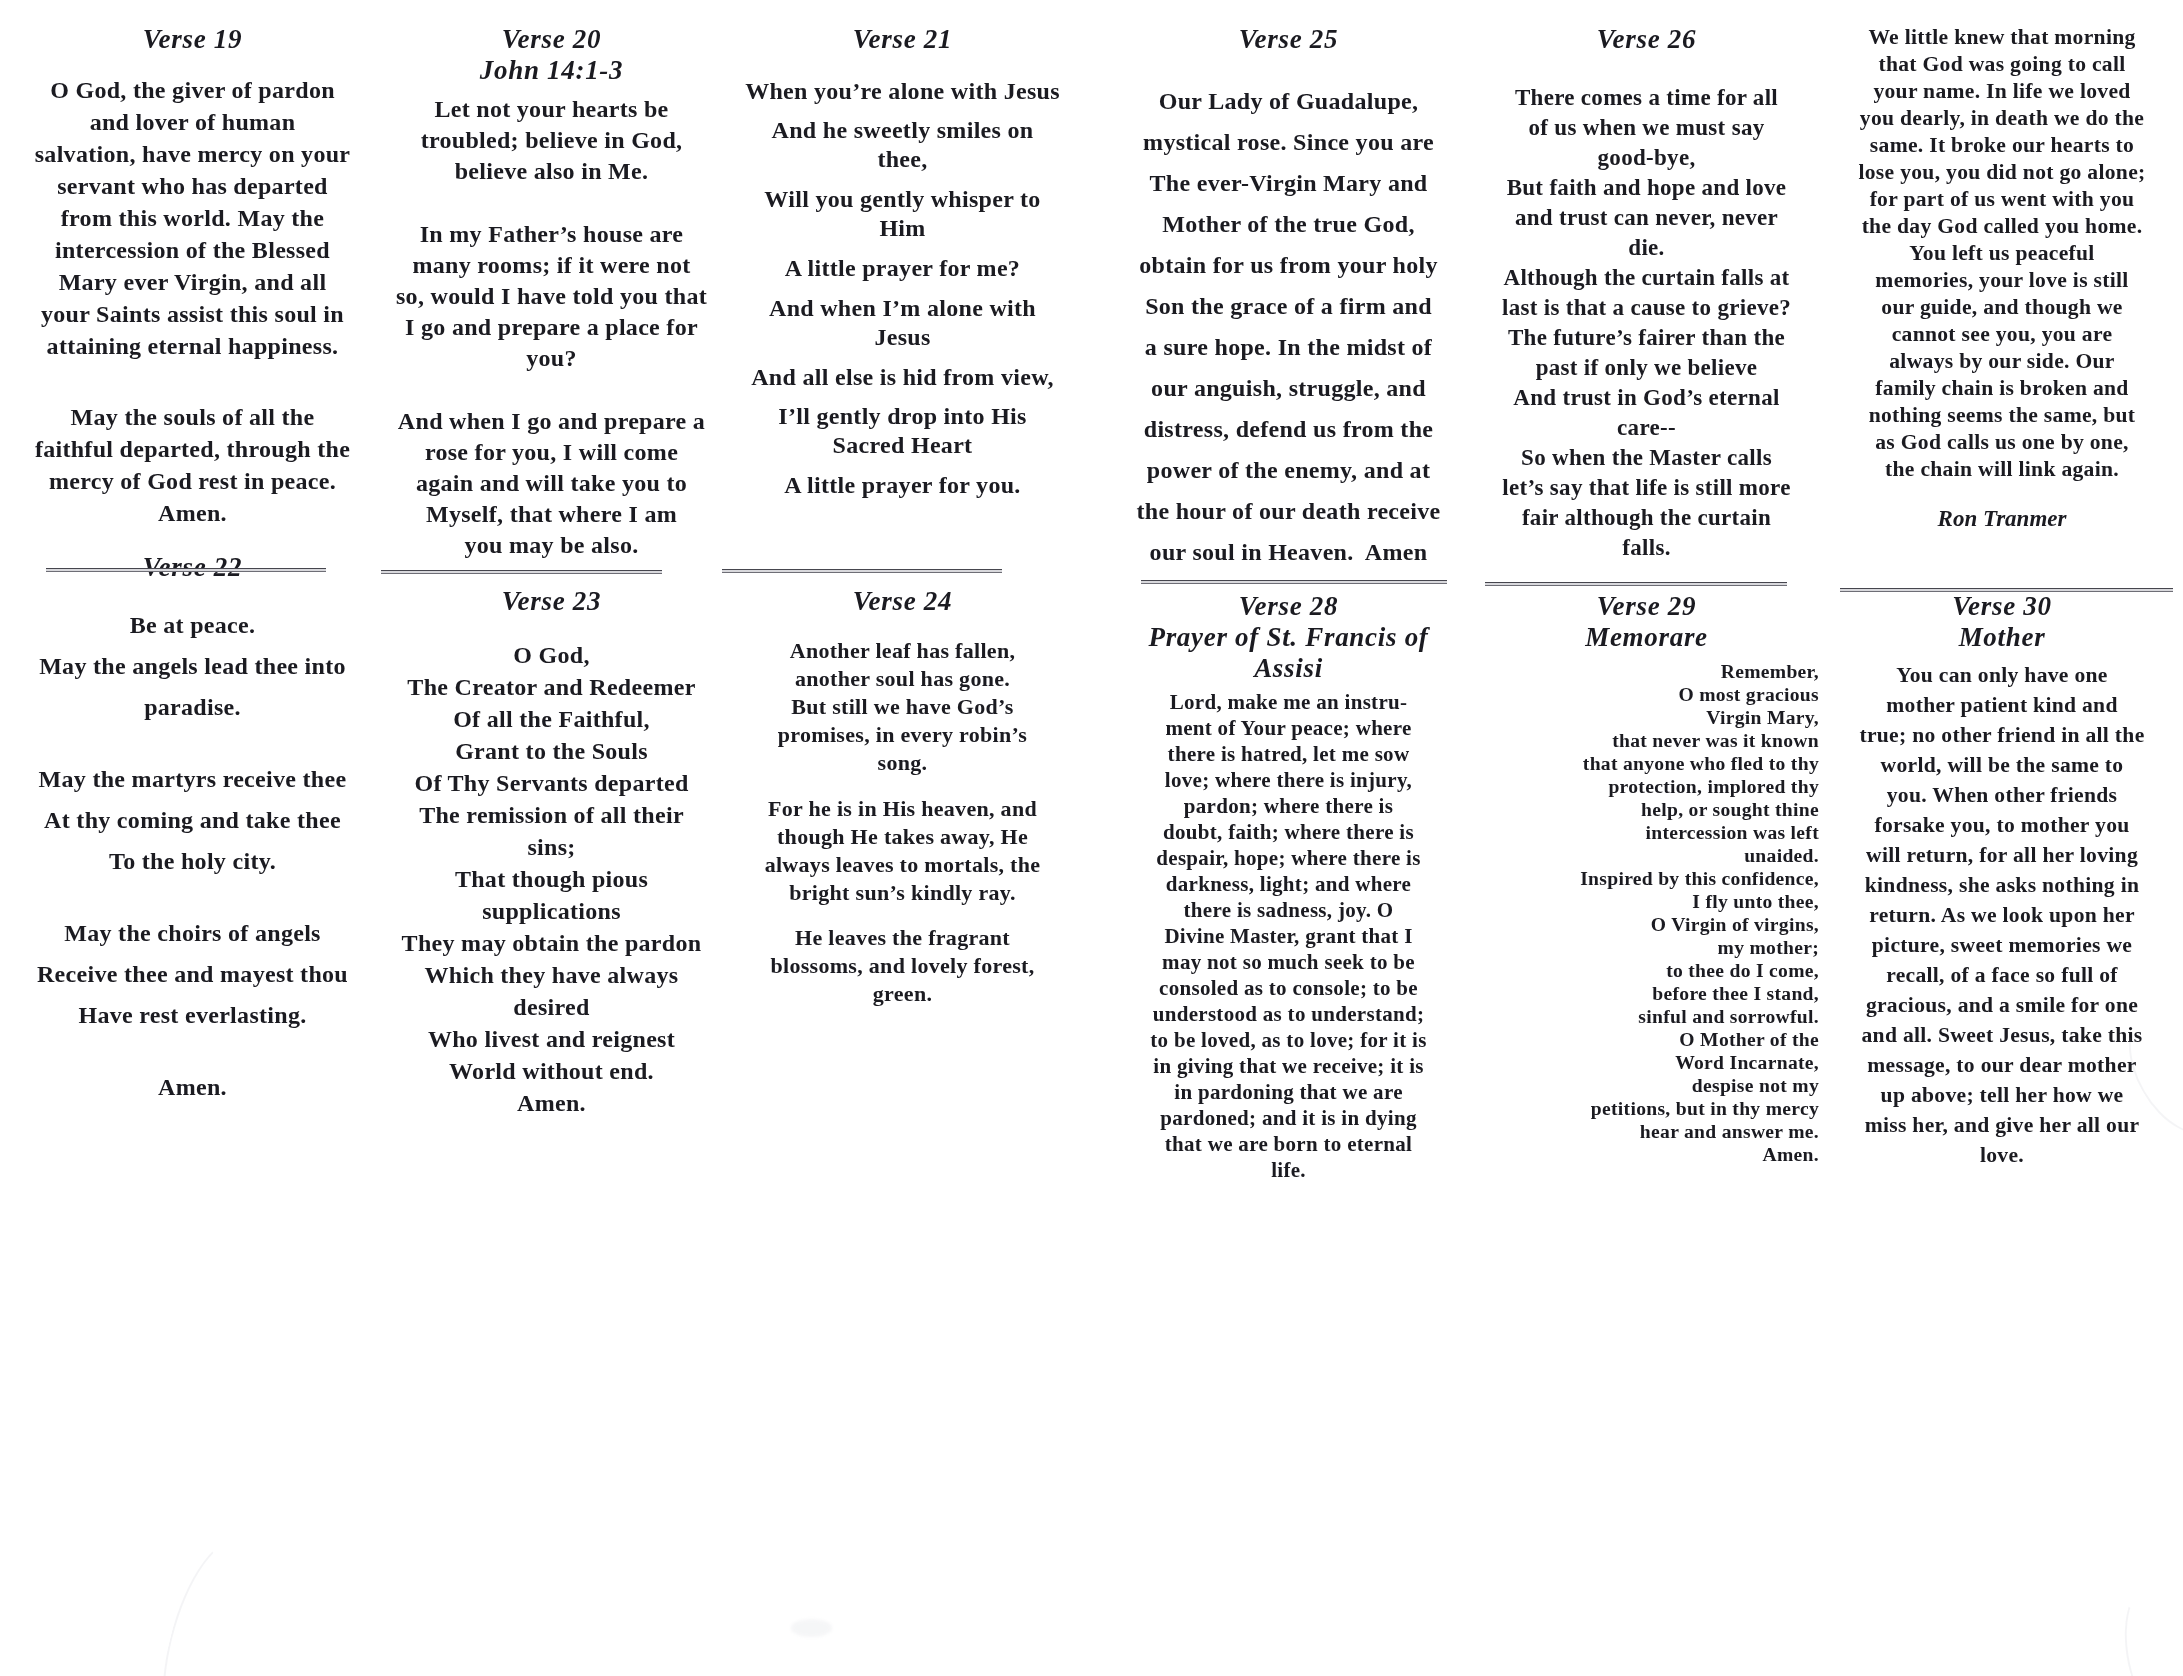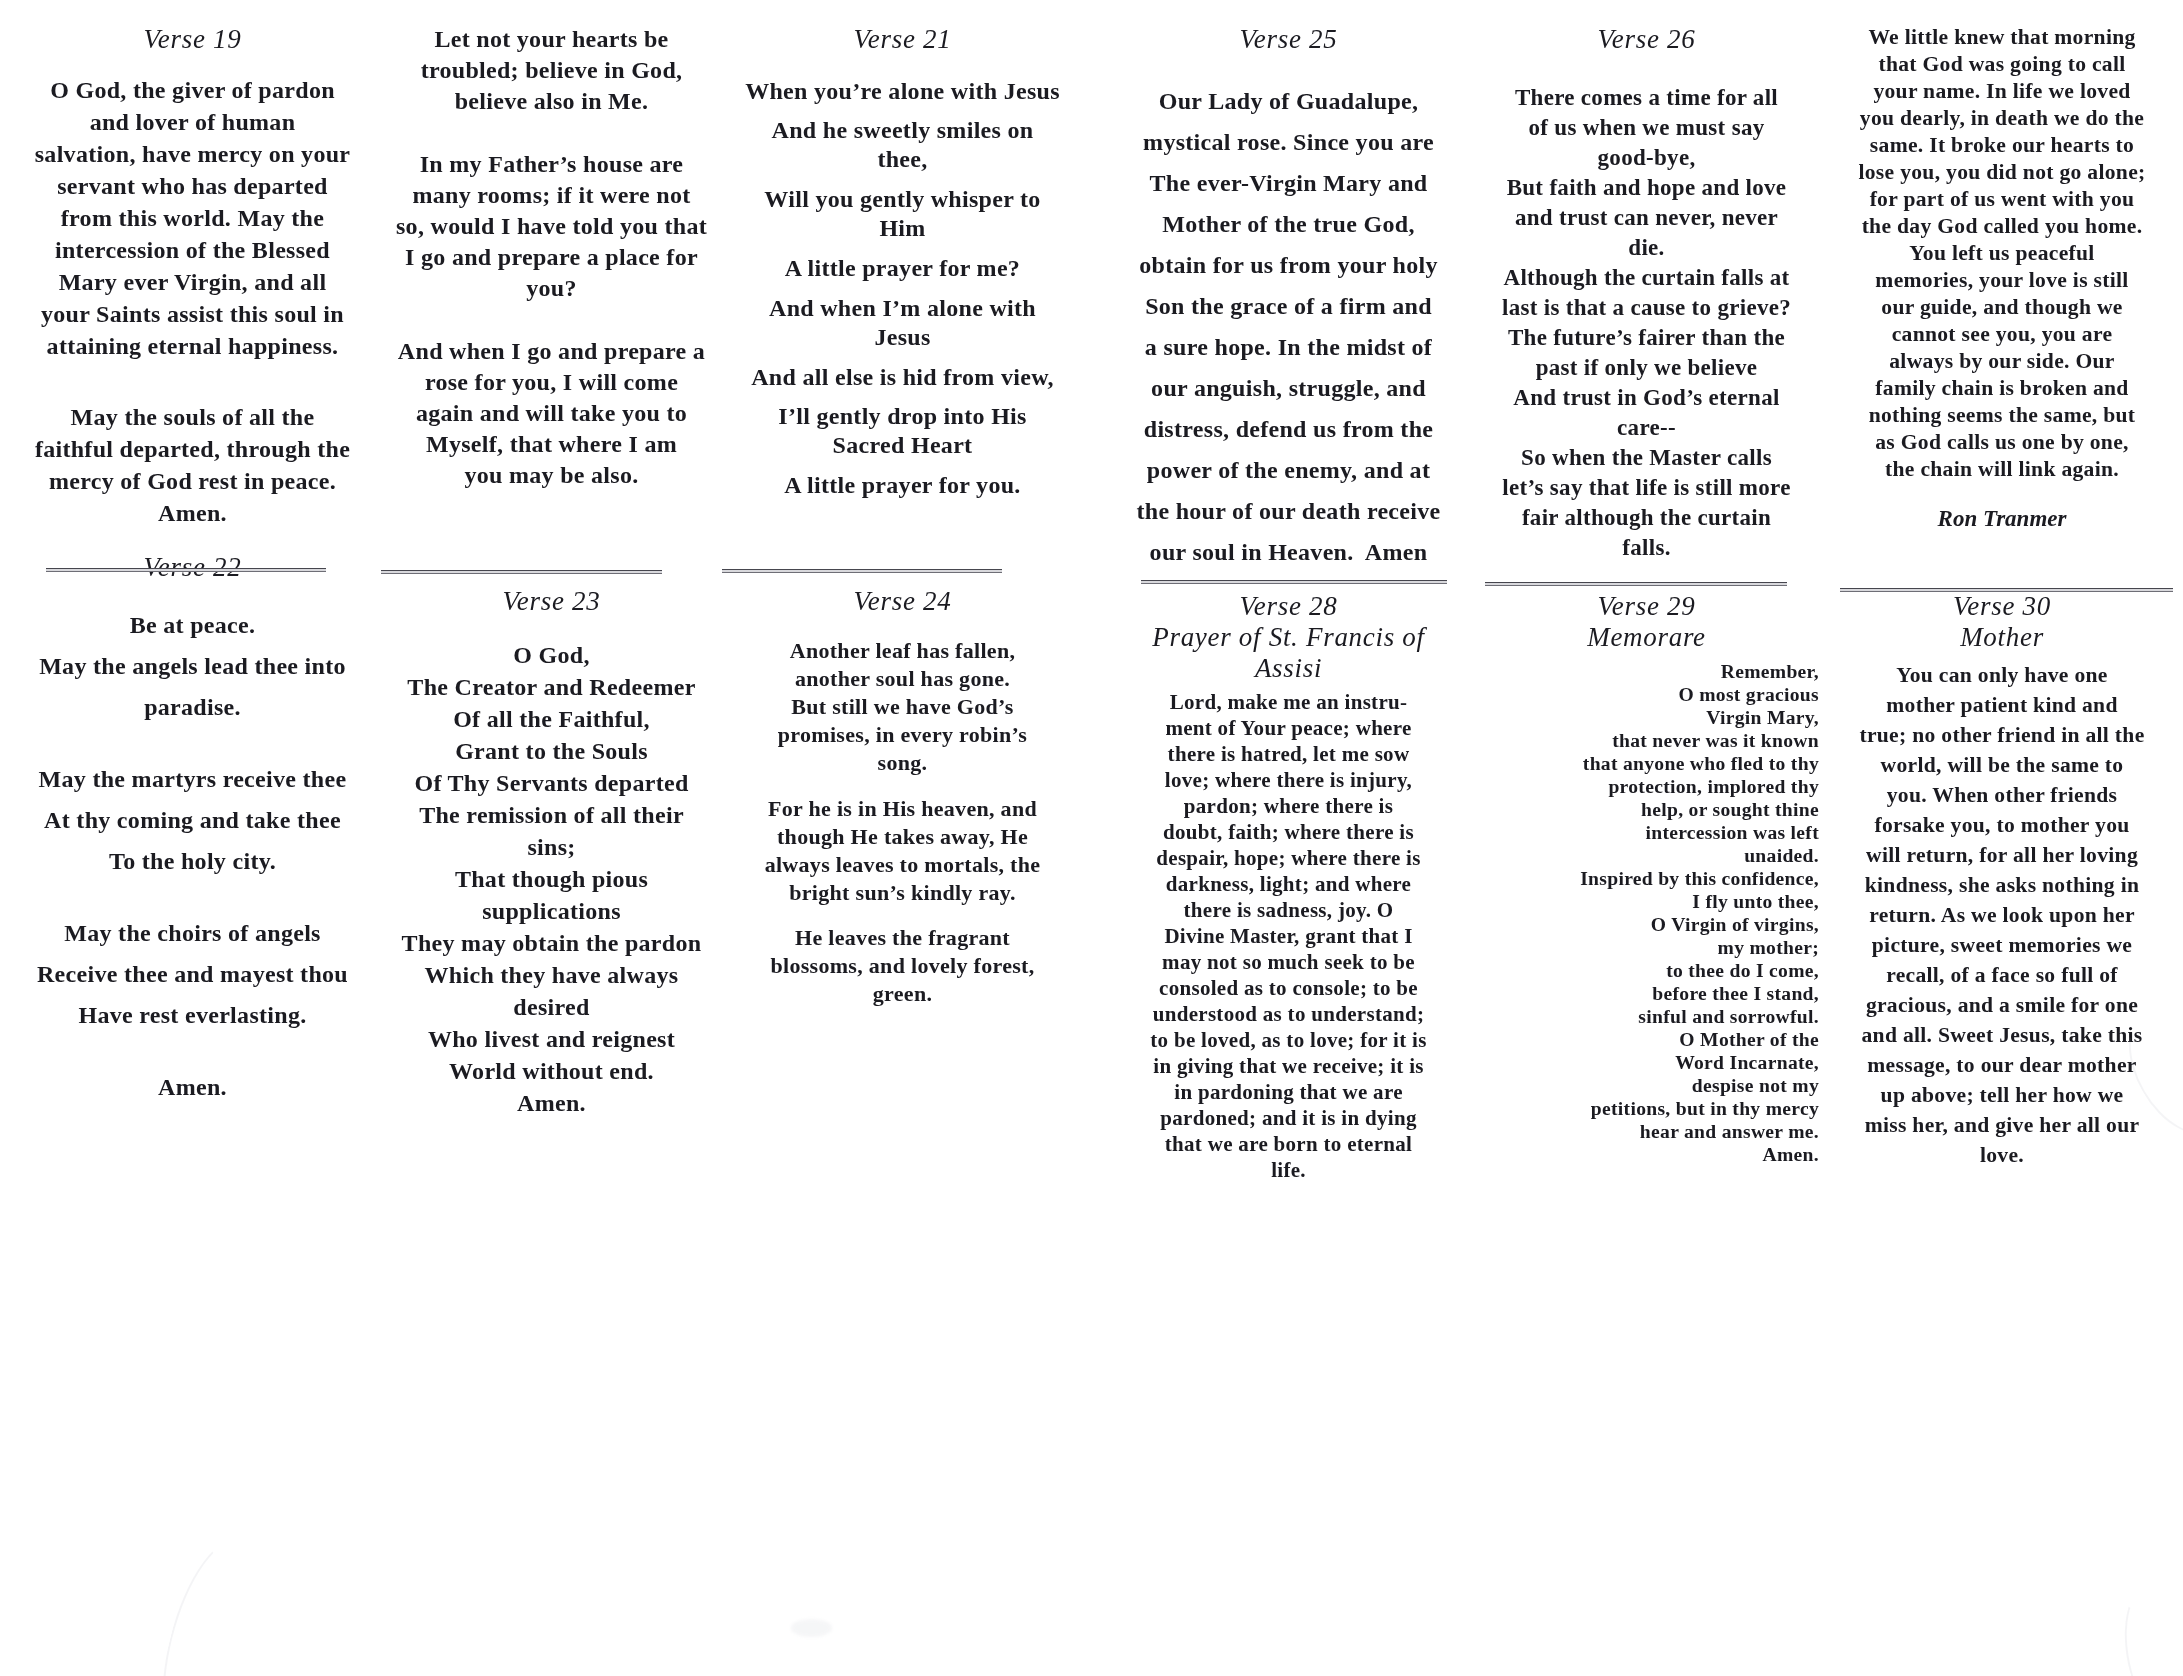--- a/index.html
+++ b/index.html
@@ -21,21 +21,21 @@
     text-align: center;
   }
   .verse .title {
     margin: 0;
     font-style: italic;
     font-weight: 500;
     font-size: 27px;
     line-height: 31px;
     letter-spacing: 0.7px;
   }
-  .verse .title .title-line { display: block; }
+  .verse .title .title-line { display: block; font-weight: bold; }
   .verse .body {
     font-weight: 700;
     letter-spacing: 0.3px;
   }
   .verse .stanza { margin: 0; }
   .verse .line { display: block; }
   .verse .attribution {
     font-style: italic;
     font-weight: 700;
     font-size: 23px;
@@ -91,20 +91,24 @@
           <p class="stanza" style="margin-top: 39px;">
             <span class="line">May the souls of all the</span>
             <span class="line">faithful departed, through the</span>
             <span class="line">mercy of God rest in peace.</span>
             <span class="line">Amen.</span>
           </p>
         </div>
     </section>
 
     <section class="verse" style="left: 379px; top: 24px; width: 345px;">
+      <h2 class="title" style="margin-bottom: 8px;">
+          <span class="title-line">Verse 20</span>
+          <span class="title-line">John 14:1-3</span>
+        </h2>
       <div class="body" style="font-size: 24px; line-height: 31px;">
           <p class="stanza">
             <span class="line">Let not your hearts be</span>
             <span class="line">troubled; believe in God,</span>
             <span class="line">believe also in Me.</span>
           </p>
           <p class="stanza" style="margin-top: 32px;">
             <span class="line">In my Father’s house are</span>
             <span class="line">many rooms; if it were not</span>
             <span class="line">so, would I have told you that</span>

